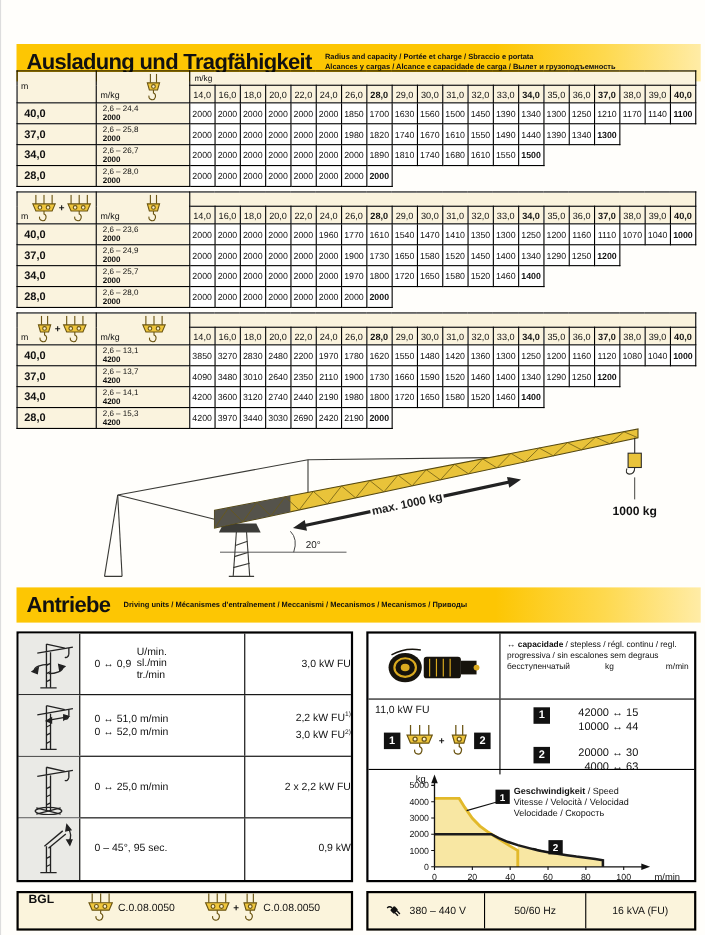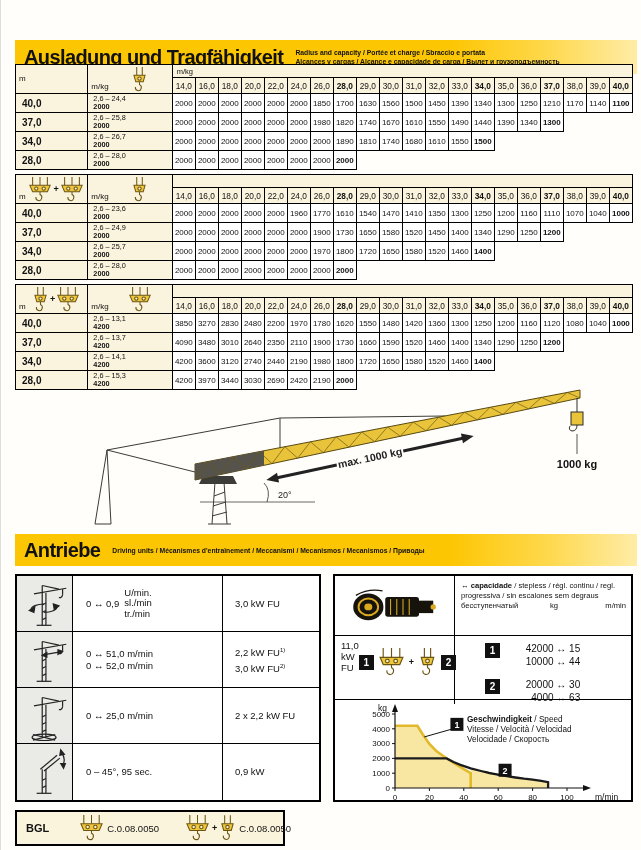--- a/index.html
+++ b/index.html
@@ -33,49 +33,49 @@
   
   .crane{position:absolute;left:14px;top:372px;width:618px;height:156px;}
   
   .drv{position:absolute;left:14px;top:574px;width:306px;height:228px;border:2px solid #000;
        display:grid;grid-template-rows:repeat(4,1fr);box-sizing:border-box;background:#fff;}
   .drv-row{display:grid;grid-template-columns:56px 150px 1fr;border-bottom:1px solid #000;}
   .drv-row:last-child{border-bottom:none;}
   .drv-ico{background:#eaeae6;border-right:1px solid #000;display:flex;align-items:center;justify-content:center;}
   .drv-val{border-right:1px solid #000;display:flex;flex-direction:column;justify-content:center;
            padding-left:13px;font-size:9.5px;line-height:12px;}
-  .drv-pow{display:flex;flex-direction:column;justify-content:center;padding-left:12px;font-size:9.5px;line-height:12px;}
+  .drv-pow{display:flex;flex-direction:column;justify-content:center;padding-left:12px;font-size:9.5px;line-height:12px;align-items:flex-end;}
   .drv sup{font-size:6px;}
   .vflex{display:flex;align-items:center;gap:5px;}
   .ustack{display:flex;flex-direction:column;font-size:9.5px;line-height:10.5px;}
   
   .hoist{position:absolute;left:332px;top:574px;width:300px;height:228px;border:2px solid #000;
          box-sizing:border-box;display:grid;grid-template-rows:60px 64px 1fr;background:#fff;}
   .h-row{display:grid;grid-template-columns:120px 1fr;border-bottom:1px solid #000;}
   .h-row .c1{border-right:1px solid #000;display:flex;align-items:center;justify-content:center;}
-  .h-rowB .c1{flex-direction:row;align-items:flex-start;justify-content:flex-start;padding:4px 0 0 6px;}
+  .h-rowB .c1{flex-direction:column;align-items:flex-start;justify-content:flex-start;padding:4px 0 0 6px;}
   .stepless{font-size:7.6px;line-height:9.6px;padding:5px 5px 0 6px;}
   .stepless .b{font-weight:bold;}
   .stepless .l3{display:flex;margin-top:1px;}
   .stepless .l3 .ru{flex:1;}
   .stepless .l3 .kg{width:34px;text-align:left;}
   .stepless .l3 .mm{width:42px;text-align:right;}
   .numbox{display:inline-flex;width:15px;height:15px;background:#111;color:#fff;font-size:10px;
           font-weight:bold;align-items:center;justify-content:center;flex:0 0 auto;}
   .cfg{display:flex;align-items:center;gap:4px;margin:8px auto 0 auto;}
   .modes{padding:7px 0 0 30px;display:flex;flex-direction:column;gap:11px;}
   .mode{display:flex;align-items:flex-start;gap:16px;}
   .mode .lines{font-size:10px;line-height:12.5px;display:flex;flex-direction:column;}
   .mline{display:flex;}
   .mline .kg{width:32px;text-align:right;}
   .mline .rg{width:52px;}
   .chartcell{position:relative;}
   
-  .foot-l{position:absolute;left:14px;top:810px;width:270px;height:36px;border:2px solid #000;
-          background:#fbf4dc;box-sizing:border-box;display:flex;align-items:center;font-size:9.5px;}
+  .foot-l{position:absolute;left:14px;top:810px;width:306px;height:36px;border:2px solid #000;
+          background:#fbf4dc;box-sizing:border-box;display:flex;align-items:flex-start;font-size:9.5px;}
   .foot-l .bgl{font-weight:bold;font-size:11px;margin-left:9px;}
   .foot-l .fitem{display:flex;align-items:center;gap:3px;}
   .foot-r{position:absolute;left:332px;top:810px;width:300px;height:36px;border:2px solid #000;
           background:#fbf4dc;box-sizing:border-box;display:grid;grid-template-columns:106px 92px 1fr;}
   .foot-r .cell{border-right:1px solid #000;display:flex;align-items:center;justify-content:center;
                 gap:5px;font-size:9.5px;}
   .foot-r .cell:last-child{border-right:none;}
 </style>
 </head>
 <body>
@@ -980,14 +980,33 @@
               <line x1="12" y1="0" x2="12" y2="9"></line>
         <path d="M3,9 L15,9 L13,16 L5,16 Z" fill="#efc63c"></path>
         <circle cx="9" cy="12.5" r="1.8" fill="#fdf3cf"></circle>
         <path d="M9,16 L9,19 a3.2,3.4 0 1 1 -4.4,2.6"></path>
       </g>
           </svg>
         </span>
         <span>C.0.08.0050</span>
       </span>
     </div>
+  <div class="foot-r" id="foot-right">
+      <div class="cell">
+        <svg width="16" height="16" viewBox="0 0 20 20">
+    <g transform="rotate(135 10 10)">
+      <rect x="6.5" y="8" width="7" height="6.5" rx="1.5" fill="#111"></rect>
+      <line x1="8.5" y1="3.5" x2="8.5" y2="8" stroke="#111" stroke-width="1.6"></line>
+      <line x1="11.5" y1="3.5" x2="11.5" y2="8" stroke="#111" stroke-width="1.6"></line>
+      <path d="M10,14.5 q0,4 4,4" stroke="#111" stroke-width="1.4" fill="none"></path>
+    </g>
+        </svg>
+        <span>380 – 440 V</span>
+      </div>
+      <div class="cell">
+        <span>50/60 Hz</span>
+      </div>
+      <div class="cell">
+        <span>16 kVA (FU)</span>
+      </div>
+    </div>
 
 </div>
 
 </body></html>

